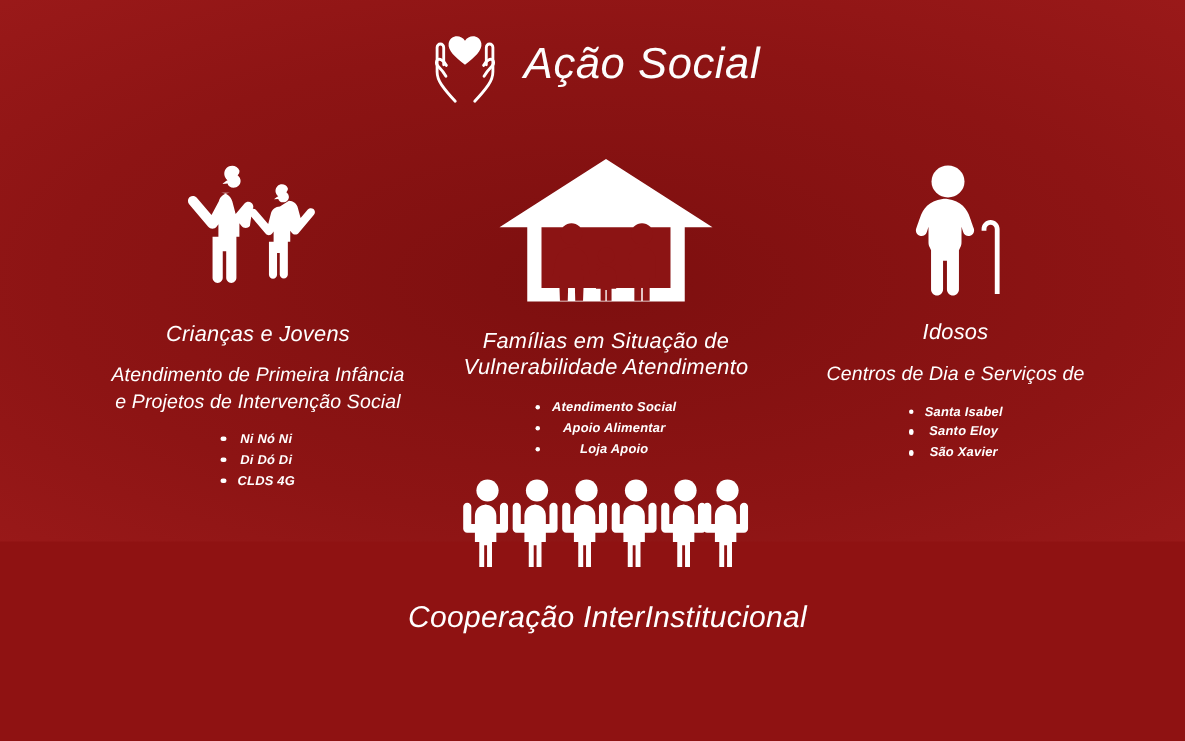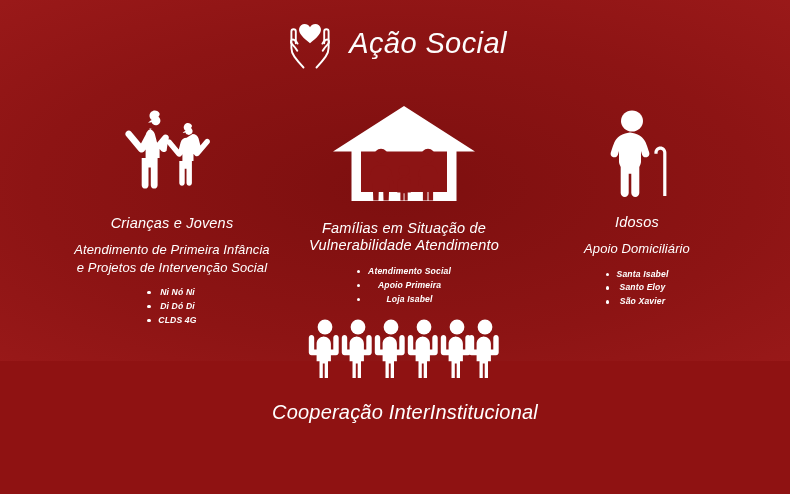--- a/index.html
+++ b/index.html
@@ -143,39 +143,39 @@
           <rect x="78" y="72.5" width="12" height="3.6" rx="1.8"></rect>
         </g>
       </svg>
     </div>
     <div class="col-title">
       <div>Famílias em Situação de</div>
       <div>Vulnerabilidade Atendimento</div>
     </div>
     <ul class="bullets">
       <li>Atendimento Social</li>
-      <li>Apoio Primeira</li>
-      <li>Loja Isabel</li>
+      <li>Apoio Alimentar</li>
+      <li>Loja Apoio</li>
     </ul>
   </div>
 
   <div class="col" id="col-elderly">
     <div class="icon-wrap">
       <svg width="86" height="88" viewBox="0 0 86 88">
         <g fill="#fff">
           <ellipse cx="38" cy="11" rx="11" ry="10.6"></ellipse>
           <path d="M38 22.5c-10.4 0-15.6 5.2-17.7 10.1-.7 1.6-2.2 6-3.5 9.8-.7 2 .4 4.2 2.4 4.8 2 .6 4.1-.5 4.7-2.5l1.1-3.6v10.2c0 1.5.2 2.3.7 3.4l1 2.2V83c0 2.2 1.8 4 4 4s4-1.8 4-4V63.8h2.6V83c0 2.2 1.8 4 4 4s4-1.8 4-4V56.9l1-2.2c.5-1.1.7-1.9.7-3.4V41.1l1.1 3.6c.6 2 2.7 3.1 4.7 2.5 2-.6 3.1-2.8 2.4-4.8-1.3-3.8-2.8-8.2-3.5-9.8-2.1-4.9-7.3-10.1-17.7-10.1z"></path>
 
           <path d="M66.4 36.6c-3.3 0-6 2.7-6 6v1.2h3.2v-1.2c0-1.5 1.3-2.8 2.8-2.8s2.8 1.3 2.8 2.8V86h3.2V42.6c0-3.3-2.7-6-6-6z"></path>
         </g>
       </svg>
     </div>
     <div class="col-title">Idosos</div>
     <div class="col-sub">
-      <div>Apoio Domiciliário</div>
+      <div>Centros de Dia e Serviços de</div>
     </div>
     <ul class="bullets">
       <li>Santa Isabel</li>
       <li>Santo Eloy</li>
       <li>São Xavier</li>
     </ul>
   </div>
 
   <div id="coop">
     <div class="icon-wrap">

